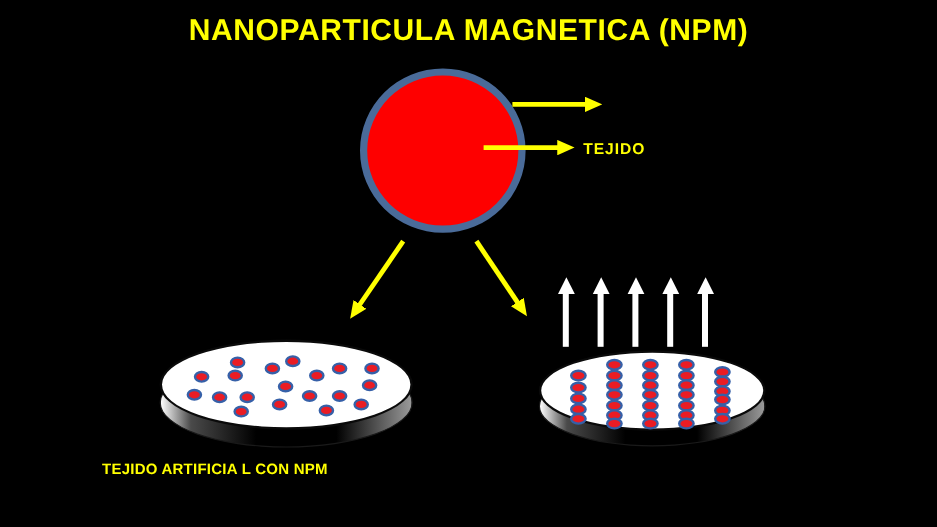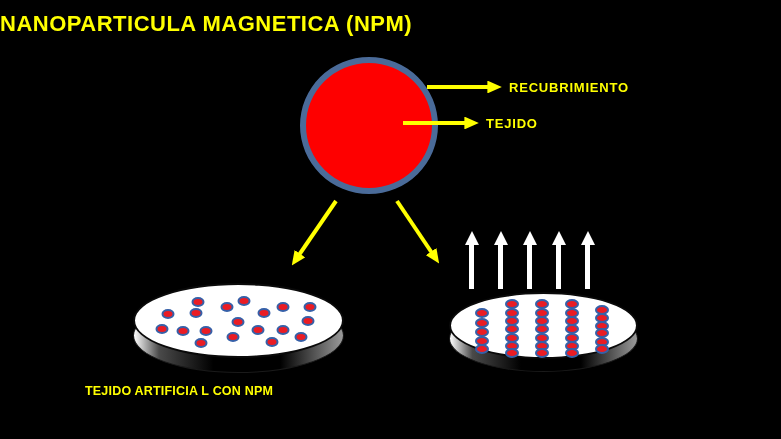--- a/index.html
+++ b/index.html
@@ -3,22 +3,22 @@
 <meta charset="utf-8">
 <style>
   html, body { margin:0; padding:0; background:#000; }
   .stage {
     position:relative; width:781px; height:439px;
     background:var(--background,#000); overflow:hidden;
     font-family:"Liberation Sans", sans-serif;
   }
   .slide-title {
     position:absolute; top:11px; left:0; width:100%;
-    text-align:left; color:var(--text-yellow);
-    font-size:22px; font-weight:bold; letter-spacing:0.5px;
+    text-align:center; color:var(--text-yellow);
+    font-size:25px; font-weight:bold; letter-spacing:0.5px;
   }
   .npm-circle {
     position:absolute; left:300px; top:57px;
     width:126px; height:125px;
     background:var(--core-red);
     border:6px solid var(--coating-blue);
     border-radius:50%;
   }
   .arrows-layer { position:absolute; left:0; top:0; width:781px; height:439px; pointer-events:none; }
   .arrows-layer line { stroke:var(--text-yellow); stroke-width:4; }
@@ -84,21 +84,20 @@
       <marker id="ah" markerWidth="3.6" markerHeight="3.2" refX="0.4" refY="1.6" orient="auto">
         <path class="ah-path" d="M0,0 L3.6,1.6 L0,3.2 Z"></path>
       </marker>
     </defs>
     <line x1="427" y1="87" x2="489" y2="87" marker-end="url(#ah)"></line>
     <line x1="403" y1="123" x2="466" y2="123" marker-end="url(#ah)"></line>
     <line x1="336" y1="201" x2="299" y2="255" marker-end="url(#ah)"></line>
     <line x1="397" y1="201" x2="432" y2="253" marker-end="url(#ah)"></line>
   </svg>
 
-  <div class="arrow-label label-coating">RECUBRIMIENTO</div>
   <div class="arrow-label label-core">TEJIDO</div>
 
   <div class="field-arrows">
       <div class="field-arrow">
         <div class="head"></div>
         <div class="shaft"></div>
       </div>
       <div class="field-arrow">
         <div class="head"></div>
         <div class="shaft"></div>

